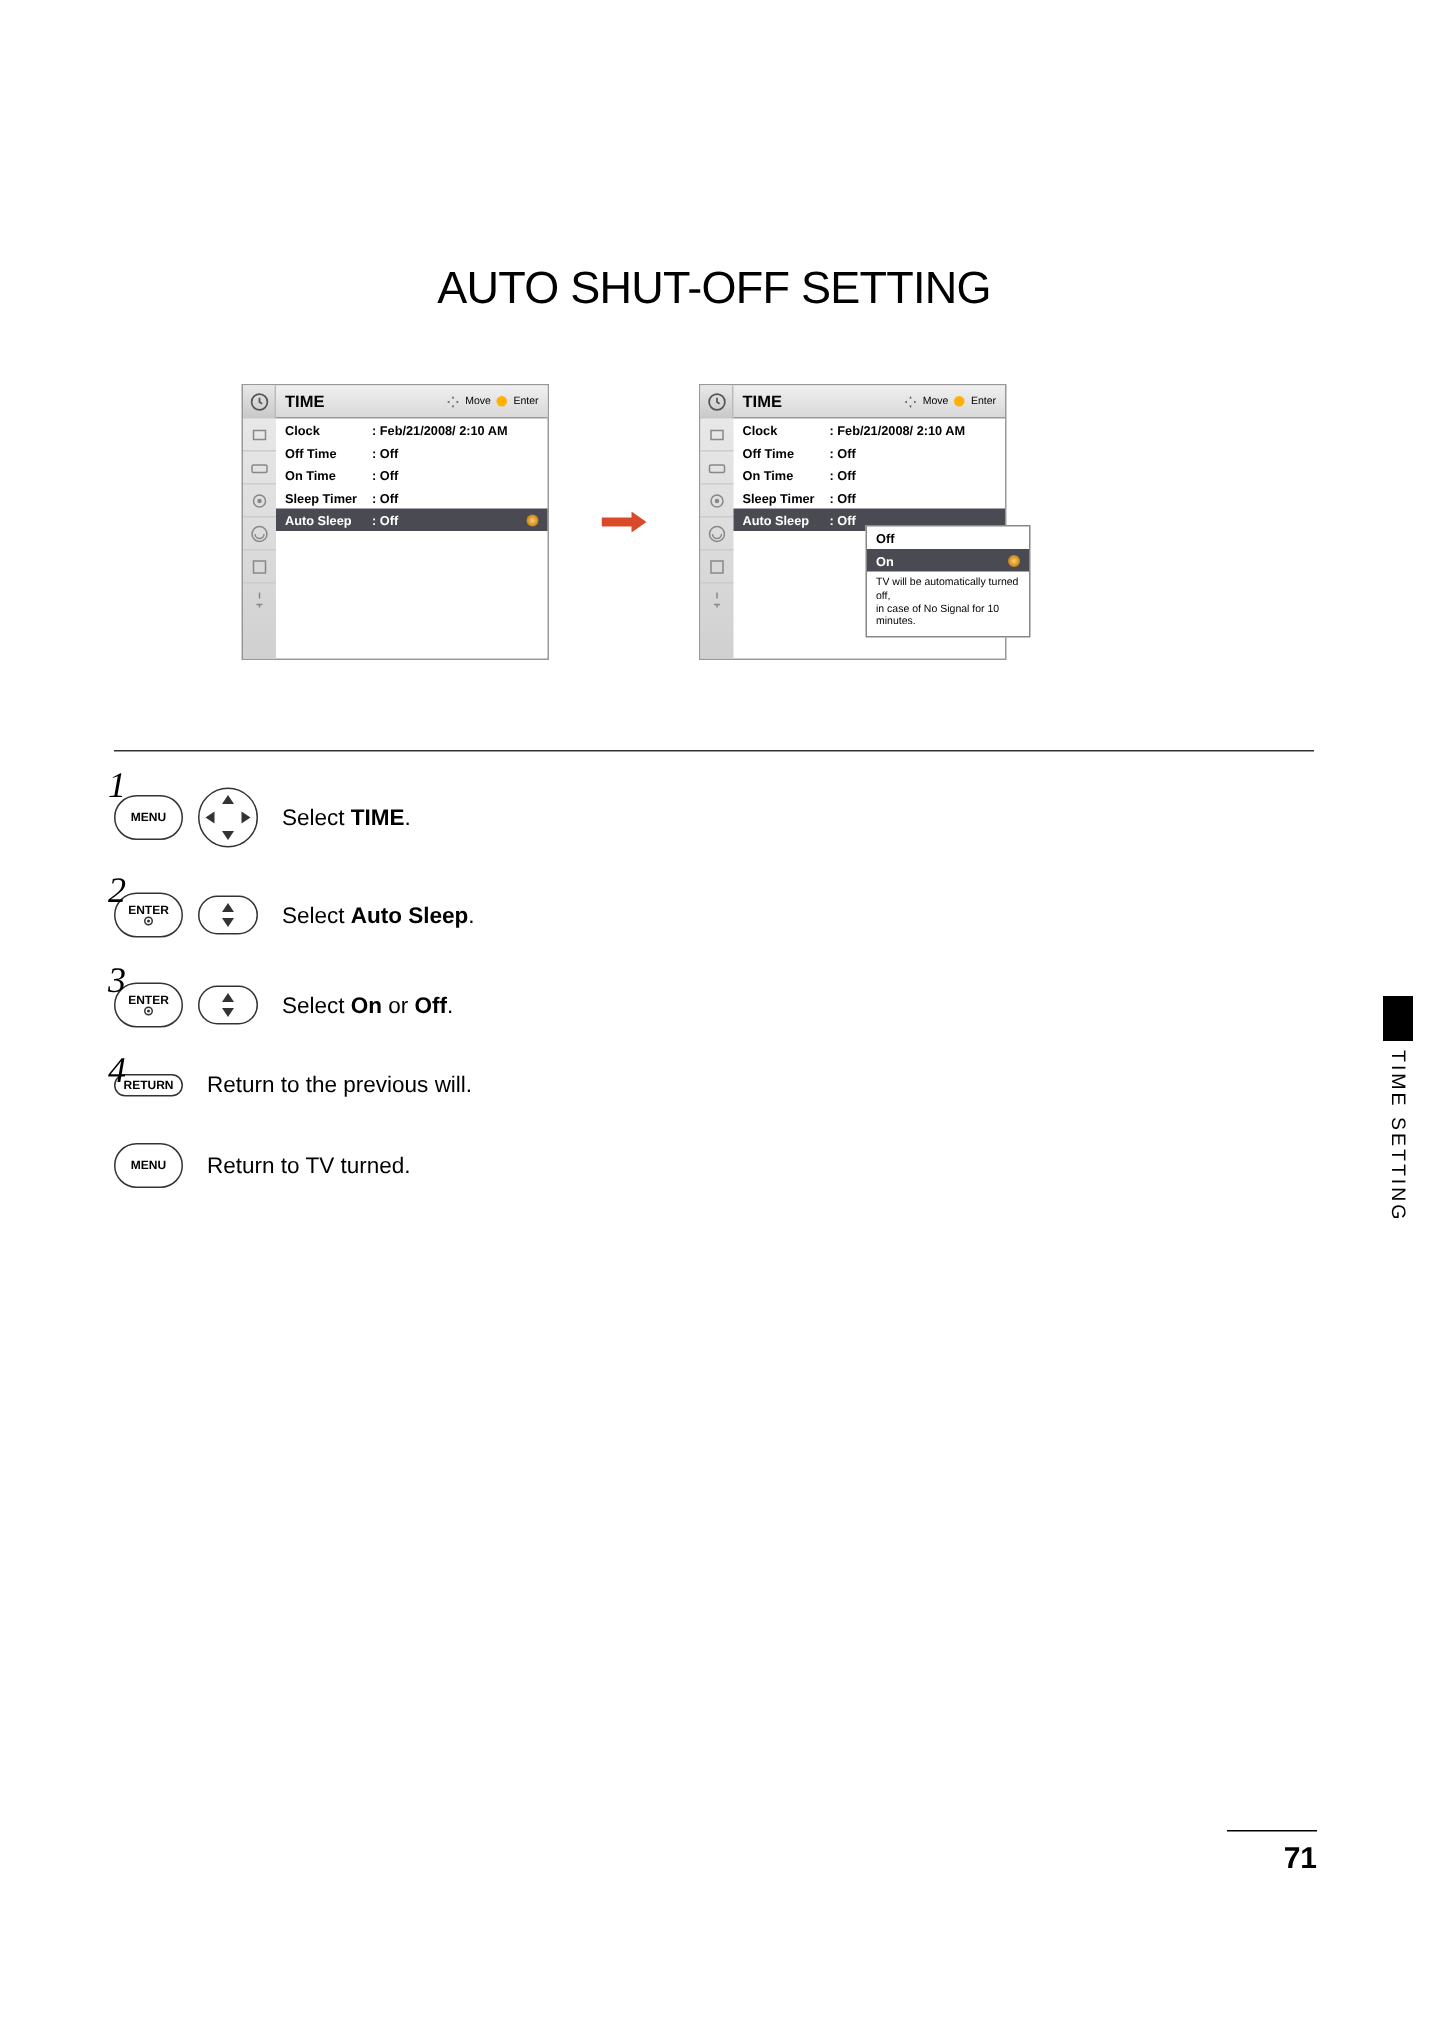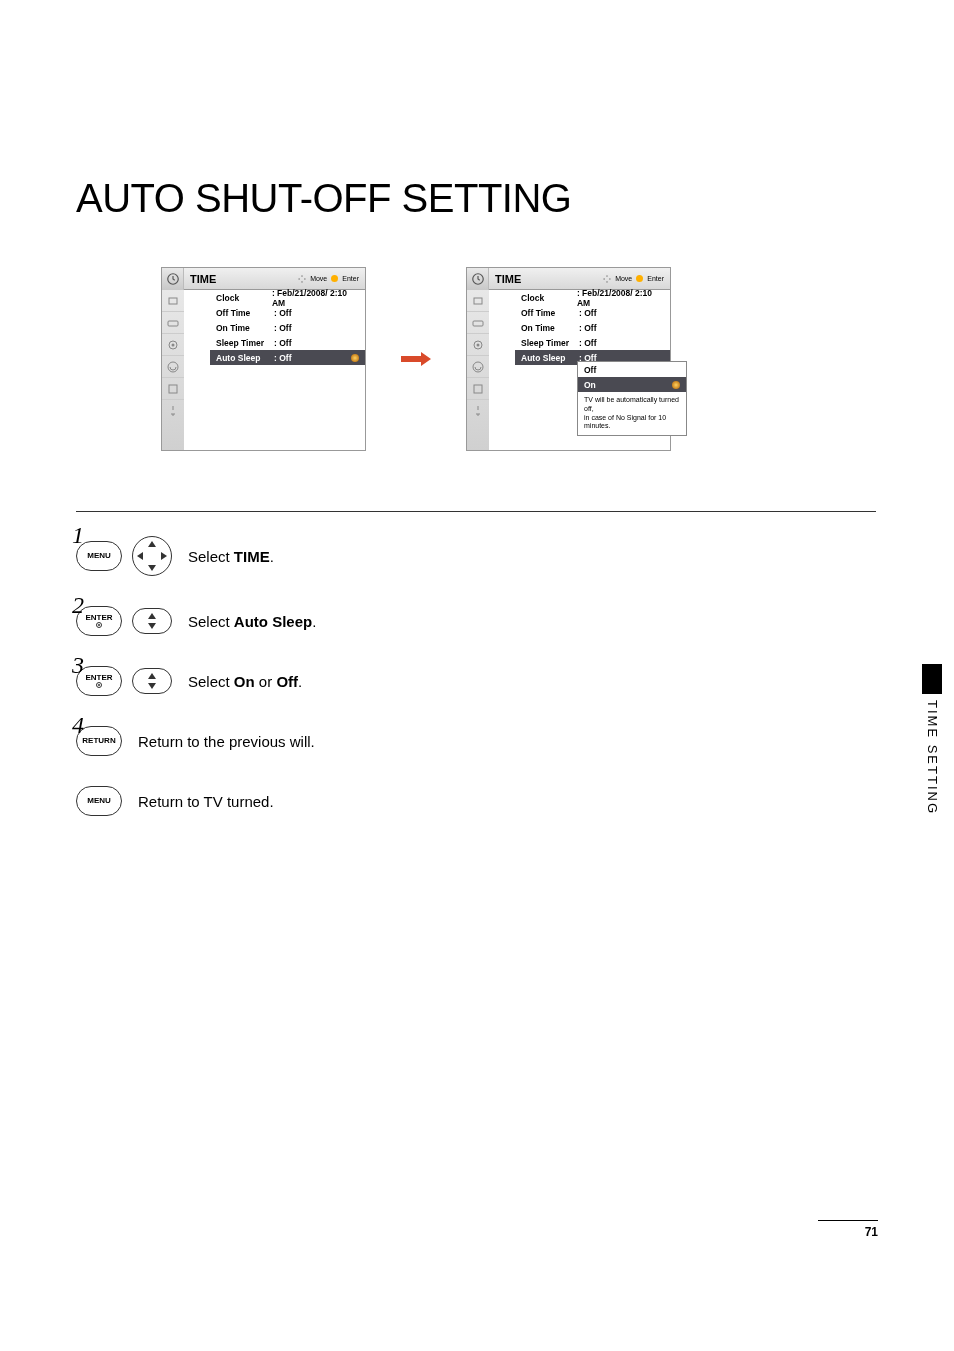--- a/index.html
+++ b/index.html
@@ -1,31 +1,31 @@
 <!DOCTYPE html>
 <html><head>
 <meta charset="utf-8">
 <style>
 * { box-sizing: border-box; margin: 0; padding: 0; }
 body { width: 954px; height: 1351px; background: #fff; font-family: Arial, Helvetica, sans-serif; position: relative; color: #000; }
 .page { position: absolute; left: 76px; top: 176px; width: 800px; }
-.title { font-size: 40px; font-weight: 400; letter-spacing: -0.5px; margin-bottom: 46px; }
+.title { font-size: 30px; font-weight: 400; letter-spacing: -0.5px; margin-bottom: 46px; text-align: center; }
 .desc { font-size: 14px; font-weight: bold; margin-bottom: 60px; }
 .screens { display: flex; align-items: center; gap: 30px; margin-left: 85px; margin-bottom: 60px; }
 .arrow { width: 40px; height: 20px; display: flex; align-items: center; justify-content: center; }
 .arrow svg { width: 30px; height: 14px; }
 .osd { width: 205px; background: #fff; border: 1px solid #999; font-size: 8.5px; position: relative; }
 .osd-header { display: flex; align-items: center; background: linear-gradient(#f0f0f0,#d8d8d8); border-bottom: 1px solid #999; height: 22px; }
 .osd-header .hicon { width: 22px; height: 22px; display: flex; align-items: center; justify-content: center; background: linear-gradient(#e8e8e8,#c8c8c8); border-right: 1px solid #bbb; }
 .osd-header .hicon svg { width: 14px; height: 14px; }
 .osd-header .htitle { font-size: 11px; font-weight: bold; padding-left: 6px; flex: 1; }
 .osd-header .hints { display: flex; align-items: center; gap: 4px; padding-right: 6px; font-size: 7px; }
 .hints .dpad { width: 8px; height: 8px; display: inline-block; }
 .hints .dot { width: 7px; height: 7px; border-radius: 50%; background: #ffb000; display: inline-block; }
-.osd-body { display: flex; gap: 26px; }
+.osd-body { display: flex; }
 .sidebar { width: 22px; background: linear-gradient(#e8e8e8,#d0d0d0); display: flex; flex-direction: column; }
 .sicon { width: 22px; height: 22px; display: flex; align-items: center; justify-content: center; border-bottom: 1px solid #ccc; }
 .sicon:last-child { border-bottom: none; }
 .sicon svg { width: 12px; height: 12px; }
 .menu-items { flex: 1; }
 .menu-row { display: flex; height: 15px; align-items: center; padding: 0 6px; font-weight: bold; font-size: 8.5px; }
 .menu-row .label { width: 58px; }
 .menu-row .val::before { content: ": "; }
 .menu-row.sel { background: #4a4a52; color: #fff; position: relative; }
 .menu-row.sel .seldot { position: absolute; right: 6px; top: 50%; transform: translateY(-50%); width: 8px; height: 8px; border-radius: 50%; background: radial-gradient(#ffd060,#b06000); }
@@ -34,37 +34,37 @@
 .popup-row { height: 15px; display: flex; align-items: center; padding: 0 6px; font-weight: bold; }
 .popup-row.sel { background: #4a4a52; color: #fff; position: relative; }
 .popup-row.sel .seldot { position: absolute; right: 6px; top: 50%; transform: translateY(-50%); width: 8px; height: 8px; border-radius: 50%; background: radial-gradient(#ffd060,#b06000); }
 .popup-note { padding: 4px 6px; font-size: 7px; line-height: 1.25; }
 .osd-body.tall { min-height: 160px; align-items: stretch; }
 .hr { border: none; border-top: 1px solid #333; margin: 0 0 24px 0; width: 800px; }
 .steps { }
 .step { display: flex; align-items: center; gap: 10px; margin-bottom: 30px; position: relative; }
 .stepnum { position: absolute; left: -4px; top: -14px; font-size: 24px; font-style: italic; font-family: Georgia, 'Times New Roman', serif; font-weight: normal; z-index: 3; }
 .rbtn { width: 46px; height: 30px; border: 1.5px solid #333; border-radius: 15px; display: flex; align-items: center; justify-content: center; font-size: 8px; font-weight: bold; background: #fff; flex-direction: column; line-height: 1; }
-.rbtn.small { width: 46px; height: 30px; }
+.rbtn.small { width: 46px; height: 15px; }
 .dpad-btn { width: 40px; height: 40px; border: 1.5px solid #333; border-radius: 50%; position: relative; background: #fff; }
 .dpad-btn .tri { position: absolute; width: 0; height: 0; }
 .dpad-btn .up { top: 4px; left: 50%; transform: translateX(-50%); border-left: 4px solid transparent; border-right: 4px solid transparent; border-bottom: 6px solid #333; }
 .dpad-btn .down { bottom: 4px; left: 50%; transform: translateX(-50%); border-left: 4px solid transparent; border-right: 4px solid transparent; border-top: 6px solid #333; }
 .dpad-btn .left { left: 4px; top: 50%; transform: translateY(-50%); border-top: 4px solid transparent; border-bottom: 4px solid transparent; border-right: 6px solid #333; }
 .dpad-btn .right { right: 4px; top: 50%; transform: translateY(-50%); border-top: 4px solid transparent; border-bottom: 4px solid transparent; border-left: 6px solid #333; }
 .oval-btn { width: 40px; height: 26px; border: 1.5px solid #333; border-radius: 13px / 13px; position: relative; background: #fff; }
 .oval-btn .up { position: absolute; top: 4px; left: 50%; transform: translateX(-50%); width: 0; height: 0; border-left: 4px solid transparent; border-right: 4px solid transparent; border-bottom: 6px solid #333; }
 .oval-btn .down { position: absolute; bottom: 4px; left: 50%; transform: translateX(-50%); width: 0; height: 0; border-left: 4px solid transparent; border-right: 4px solid transparent; border-top: 6px solid #333; }
 .step-text { font-size: 15px; margin-left: 6px; }
 .step-text b { font-weight: bold; }
 .enter-dot { width: 6px; height: 6px; border: 1.5px solid #333; border-radius: 50%; display: inline-block; position: relative; }
 .enter-dot::after { content:''; position: absolute; left: 1px; top: 1px; width: 2px; height: 2px; background: #333; border-radius: 50%; }
 .side-tab { position: absolute; right: 12px; top: 664px; width: 20px; height: 30px; background: #000; }
 .side-label { position: absolute; right: 14px; top: 700px; writing-mode: vertical-rl; font-size: 13px; letter-spacing: 2px; font-weight: 500; }
-.page-num { position: absolute; right: 76px; bottom: 112px; font-size: 12px; font-weight: bold; }
+.page-num { position: absolute; right: 76px; bottom: 100px; font-size: 20px; font-weight: bold; }
 .page-num-rule { position: absolute; right: 76px; bottom: 130px; width: 60px; border-top: 1px solid #000; }
 </style>
 </head>
 <body>
 
 <div class="page">
   <h1 class="title">AUTO SHUT-OFF SETTING</h1>
 
   <div class="screens">
 

